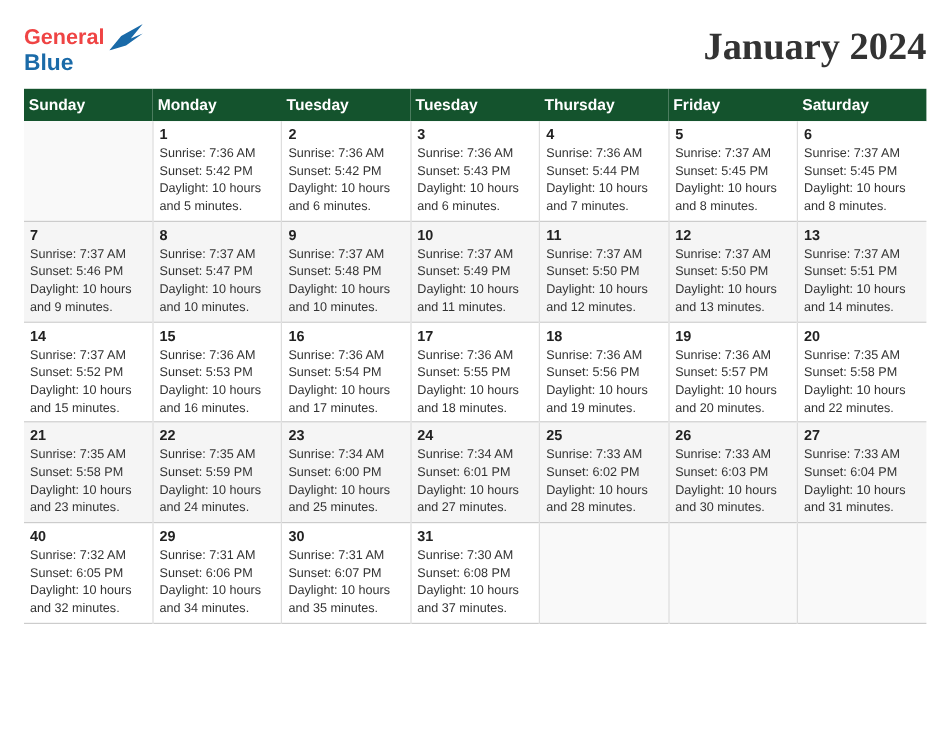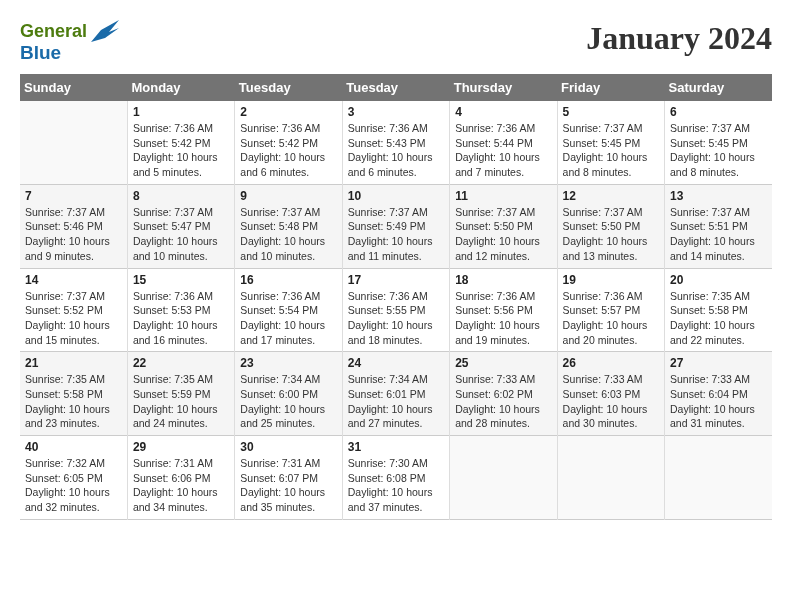--- a/index.html
+++ b/index.html
@@ -17,21 +17,21 @@
       margin-bottom: 10px;
     }
     .logo {
       display: flex;
       flex-direction: column;
       align-items: flex-start;
     }
     .logo-general {
       font-size: 18px;
       font-weight: bold;
-      color: #4d7c0f;
+      color: #ef4444;
     }
     .logo-blue {
       font-size: 19px;
       font-weight: bold;
       color: #1a6aa8;
     }
     .logo-row {
       display: flex;
       align-items: center;
       gap: 4px;
@@ -48,21 +48,21 @@
     .cal-subtitle {
       font-size: 15px;
       color: #555;
     }
     table {
       width: 100%;
       border-collapse: collapse;
       font-size: 11px;
     }
     thead th {
-      background: #737373;
+      background: #14532d;
       color: #fff;
       padding: 6px 4px;
       text-align: left;
       font-size: 13px;
       font-weight: bold;
     }
     tbody tr {
       border-bottom: 1px solid #ccc;
     }
     tbody td {

